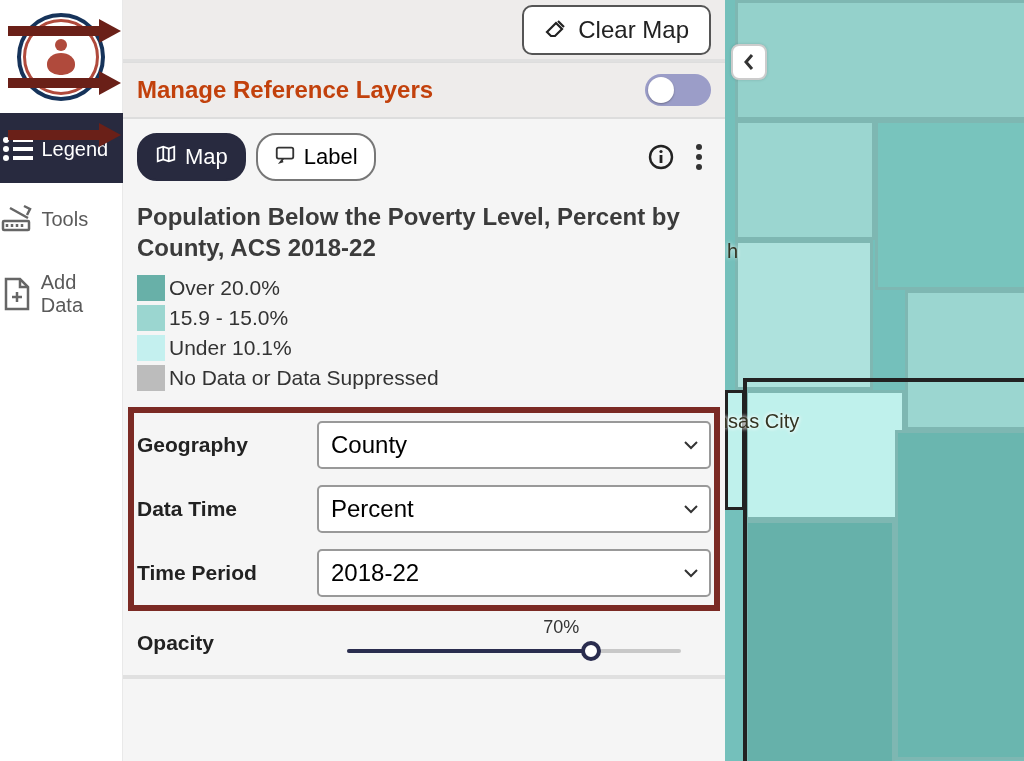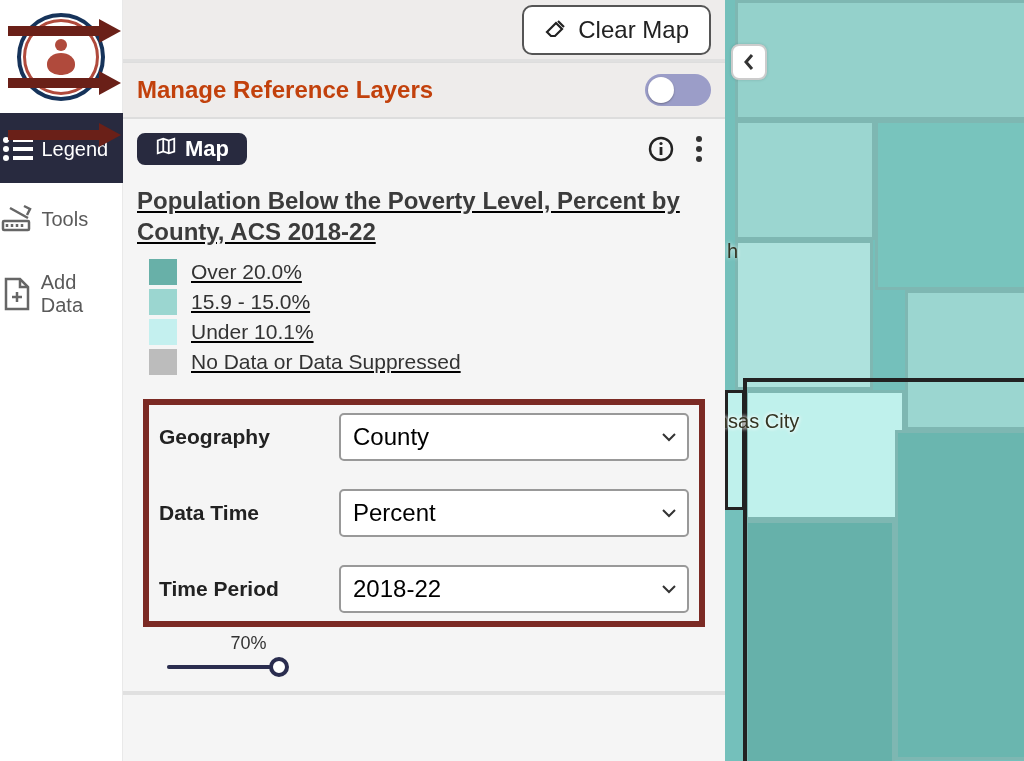--- a/index.html
+++ b/index.html
@@ -21,33 +21,33 @@
     
     .panel { width: 602px; min-width: 602px; background: #f5f5f5; display: flex; flex-direction: column; position: relative; }
     .clear-row { height: 62px; display: flex; justify-content: flex-end; align-items: center; padding: 0 14px; background: #eeeceb; border-bottom: 3px solid #e0e0e0; }
     .clear-btn { display: inline-flex; align-items: center; gap: 10px; background: #fff; border: 2px solid #555; border-radius: 10px; padding: 8px 20px; font-size: 24px; color: #222; }
     .reference-row { height: 57px; display: flex; align-items: center; justify-content: space-between; padding: 0 14px; background: #eeeceb; border-top: 1px solid #ddd; border-bottom: 2px solid #ddd; }
     .reference-row .label-text { font-size: 24px; font-weight: 700; color: #c2410c; }
     .toggle { width: 66px; height: 32px; border-radius: 16px; background: #9b9dc8; position: relative; }
     .toggle::after { content: ""; position: absolute; top: 3px; left: 3px; width: 26px; height: 26px; border-radius: 50%; background: #fff; box-shadow: 0 1px 2px rgba(0,0,0,.3); }
 
     .tabs-row { display: flex; align-items: center; gap: 10px; padding: 14px 14px 4px; }
-    .tab-btn { display: inline-flex; align-items: center; gap: 8px; padding: 0 16px; border-radius: 8px; font-size: 22px; font-weight: 700; border: 2px solid #777; background: #fff; }
+    .tab-btn { display: inline-flex; align-items: center; gap: 8px; padding: 8px 16px; border-radius: 20px; font-size: 22px; font-weight: 400; border: 2px solid #777; background: #fff; }
     .tab-btn.active { background: #282a3f; color: #fff; border-color: #282a3f; }
     .tabs-spacer { flex: 1; }
     .round-icon { width: 32px; height: 32px; display: flex; align-items: center; justify-content: center; }
     .kebab { display: flex; flex-direction: column; gap: 4px; align-items: center; justify-content: center; width: 24px; height: 32px; }
     .kebab span { width: 6px; height: 6px; border-radius: 50%; background: #333; }
 
-    .legend-block { padding: 6px 14px 20px; text-decoration: underline; }
+    .legend-block { padding: 6px 14px 12px; }
     .legend-title { font-size: 24px; font-weight: 700; color: #3b3b3b; line-height: 1.3; margin: 10px 0 12px; }
-    .legend-item { display: flex; align-items: center; gap: 14px; font-size: 21px; color: #333; margin: 4px 12px; }
+    .legend-item { display: flex; align-items: center; gap: 4px; font-size: 21px; color: #333; margin: 4px 0; }
     .swatch { width: 28px; height: 26px; }
 
-    .controls { border: 6px solid #7b2a24; padding: 8px 10px; margin: 0 20px; display: grid; grid-template-columns: 180px 1fr; row-gap: 28px; align-items: center; background:#f5f5f5;}
+    .controls { border: 6px solid #7b2a24; padding: 8px 3px; margin: 0 5px; display: grid; grid-template-columns: 180px 1fr; row-gap: 16px; align-items: center; background:#f5f5f5;}
     .controls .row-label { font-size: 21px; font-weight: 700; color: #222; }
     .select-box { position: relative; }
     .select-box .sel { width: 100%; border: 2px solid #999; border-radius: 5px; background: #fff; padding: 8px 36px 8px 12px; font-size: 24px; text-align: left; }
     .select-box .chev { position: absolute; right: 12px; top: 50%; transform: translateY(-50%); }
 
     .opacity-row { display: grid; grid-template-columns: 180px 1fr; align-items: center; padding: 10px 14px; border-bottom: 4px solid #e0e0e0; }
     .opacity-row .row-label { font-size: 21px; font-weight: 700; color: #222; }
     .slider-wrap { position: relative; height: 44px; padding-top:18px; }
     .slider-value { position: absolute; top: -4px; left: 62%; transform: translateX(-50%); font-size: 18px; color: #333; }
     .track { position: absolute; left: 30px; right: 30px; top: 28px; height: 4px; background: #c8c8c8; border-radius: 2px; }
@@ -131,20 +131,29 @@
   <div class="tabs-row">
     <button class="tab-btn active">
       <span>
         <svg width="22" height="22" viewBox="0 0 24 24" fill="none" stroke="#fff" stroke-width="2">
             <path d="M3 6 l6-2 6 2 6-2 v14 l-6 2 -6-2 -6 2 z"></path>
             <path d="M9 4 v14 M15 6 v14"></path>
           </svg>
       </span>
       <span>Map</span>
     </button>
+    <button class="tab-btn">
+      <span>
+        <svg width="22" height="22" viewBox="0 0 24 24" fill="none" stroke="#333" stroke-width="2">
+            <rect x="3" y="5" width="18" height="12" rx="2"></rect>
+            <path d="M10 17 l-3 4 3-1"></path>
+          </svg>
+      </span>
+      <span>Label</span>
+    </button>
     <div class="tabs-spacer"></div>
     <div class="round-icon">
       <svg width="28" height="28" viewBox="0 0 28 28" fill="none" stroke="#222" stroke-width="2.4">
           <circle cx="14" cy="14" r="11"></circle>
           <rect x="12.6" y="12" width="2.8" height="8" fill="#222" stroke="none"></rect>
           <circle cx="14" cy="8.5" r="1.6" fill="#222" stroke="none"></circle>
         </svg>
     </div>
     <div class="kebab">
         <span></span>
@@ -211,20 +220,21 @@
       </div>
     <div class="arrow" style="top:120px;">
         <svg viewBox="0 0 120 30">
           <path d="M5 15 H105" stroke="#6a2018" stroke-width="10"></path>
           <path d="M96 3 L118 15 L96 27 z" fill="#6a2018"></path>
         </svg>
       </div>
   </div>
 
   <div class="opacity-row">
+    <span class="row-label">Opacity</span>
     <div class="slider-wrap">
       <span class="slider-value">70%</span>
       <div class="track"></div>
         <div class="track-fill"></div>
         <div class="thumb"></div>
     </div>
   </div>
 </div>
 
 <div class="map-area">

